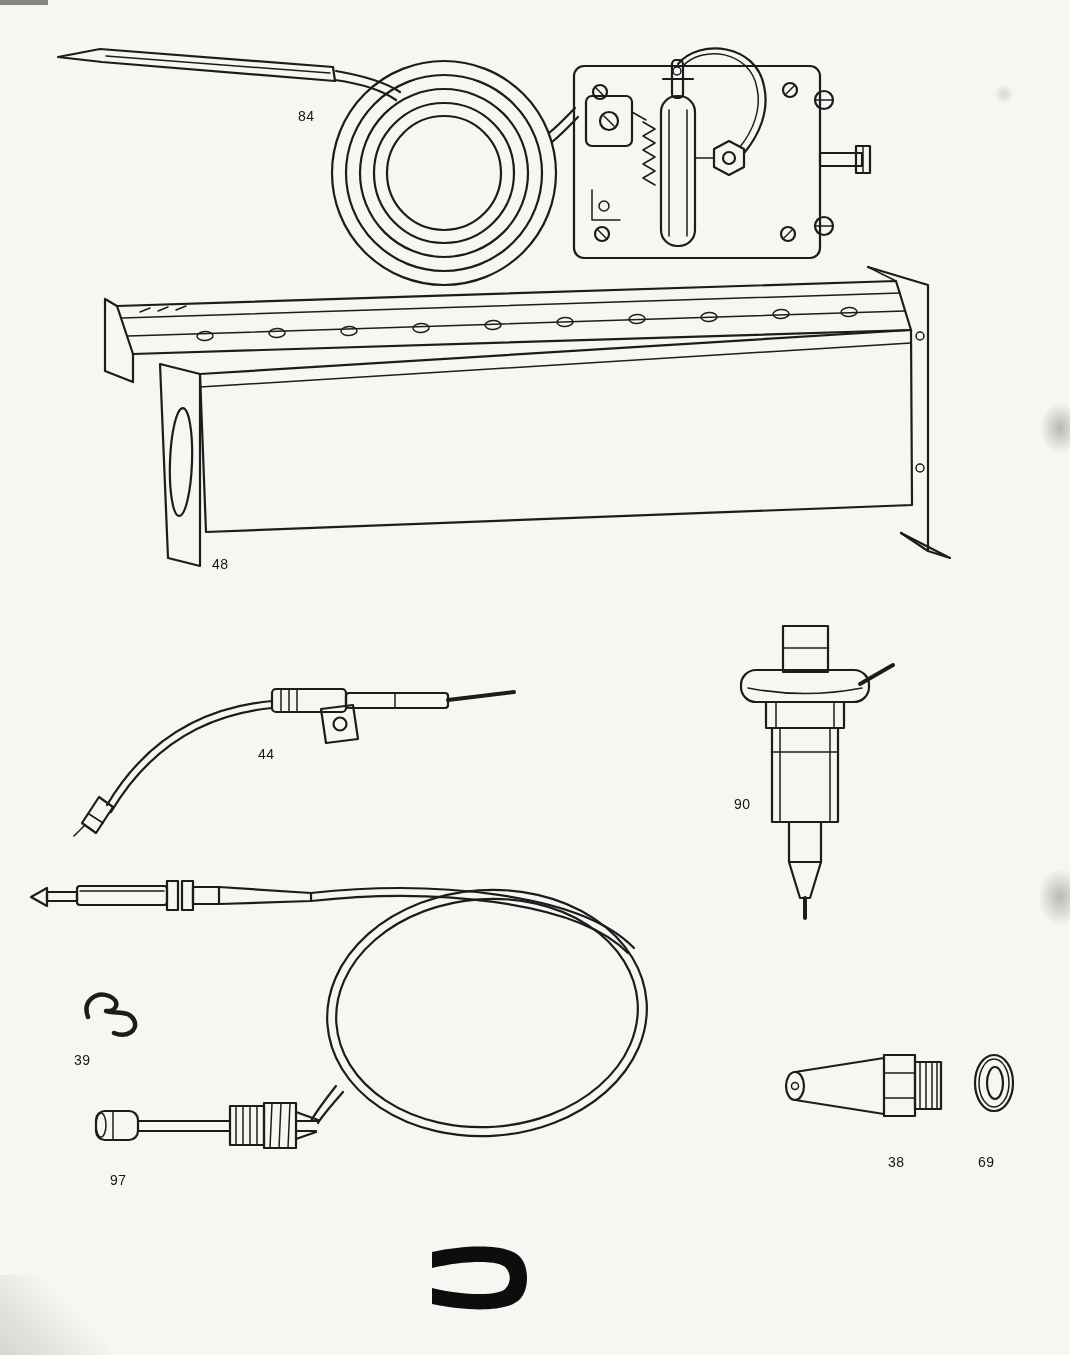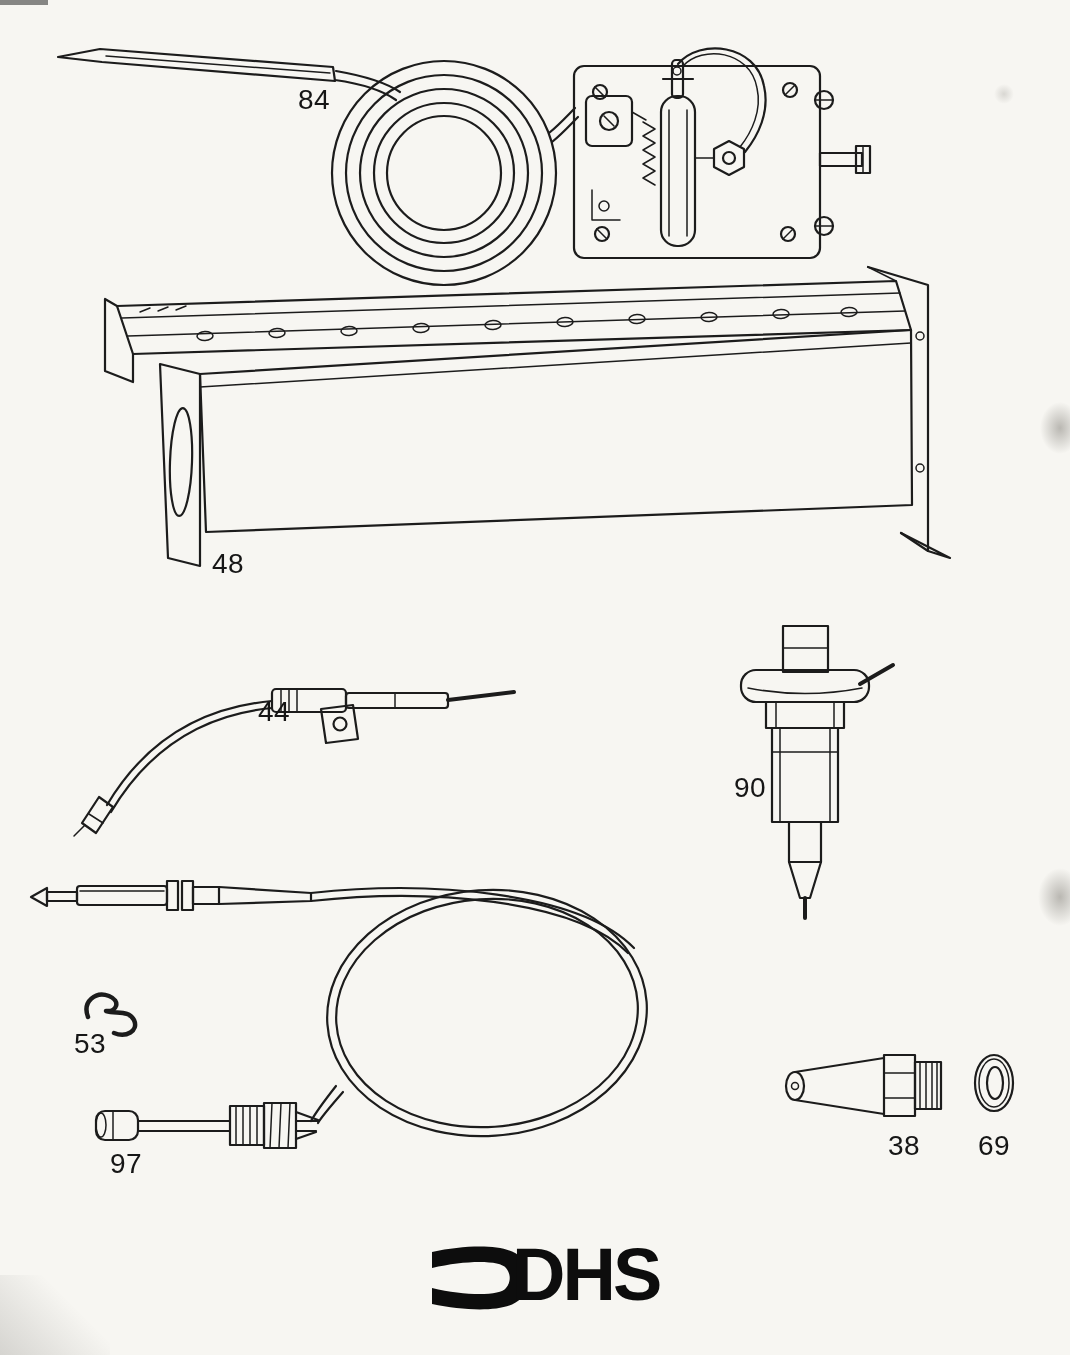--- a/index.html
+++ b/index.html
@@ -9,23 +9,24 @@
     background:#f7f6f2;
     overflow:hidden;
     font-family:"Liberation Sans", sans-serif;
   }
   svg.art{position:absolute;left:0;top:0;}
   .line{stroke:#1c1c1c;fill:none;stroke-width:2.2;stroke-linecap:round;stroke-linejoin:round;}
   .thin{stroke-width:1.5;}
   .thick{stroke-width:4;}
   .part-label{
     position:absolute;
-    font-size:28px;
+    font-size:14px;
     color:#161616;
     letter-spacing:.5px;
+    margin-top:24px;
   }
   .logo-text{
     position:absolute;
     left:512px;top:1238px;
     font-size:74px;
     font-weight:bold;
     letter-spacing:-3px;
     color:#0d0d0d;
     line-height:1;
   }
@@ -228,29 +229,28 @@
       <ellipse class="thin" cx="994" cy="1083" rx="15" ry="24"></ellipse>
       <ellipse cx="995" cy="1083" rx="8" ry="16"></ellipse>
     </g>
 
     <path fill="#0d0d0d" stroke="none" d="M432,1252 C470,1244 510,1244 521,1258 C529,1268 529,1288 521,1298
              C510,1312 470,1312 432,1304 L432,1288 C466,1296 500,1296 506,1288
              C511,1282 511,1274 506,1268 C500,1260 466,1260 432,1268 Z"></path>
   </svg>
 
   <span class="part-label" style="left:298px;top:84px">84</span>
-  <span class="part-label" style="left:212px;top:548px">48</span>
-  <span class="part-label" style="left:258px;top:696px">44</span>
+  <span class="part-label" style="left:212px;top:532px">48</span>
+  <span class="part-label" style="left:258px;top:722px">44</span>
   <span class="part-label" style="left:734px;top:772px">90</span>
-  <span class="part-label" style="left:74px;top:1028px">53</span>
+  <span class="part-label" style="left:74px;top:1028px">39</span>
   <span class="part-label" style="left:110px;top:1148px">97</span>
   <span class="part-label" style="left:888px;top:1130px">38</span>
   <span class="part-label" style="left:978px;top:1130px">69</span>
 
-  <span class="logo-text">DHS</span>
 
   <div class="smudge s1"></div>
   <div class="smudge s2"></div>
   <div class="smudge s3"></div>
   <div class="corner-shadow"></div>
   <div class="edge-mark m1"></div>
 
 </div>
 
 </body></html>

